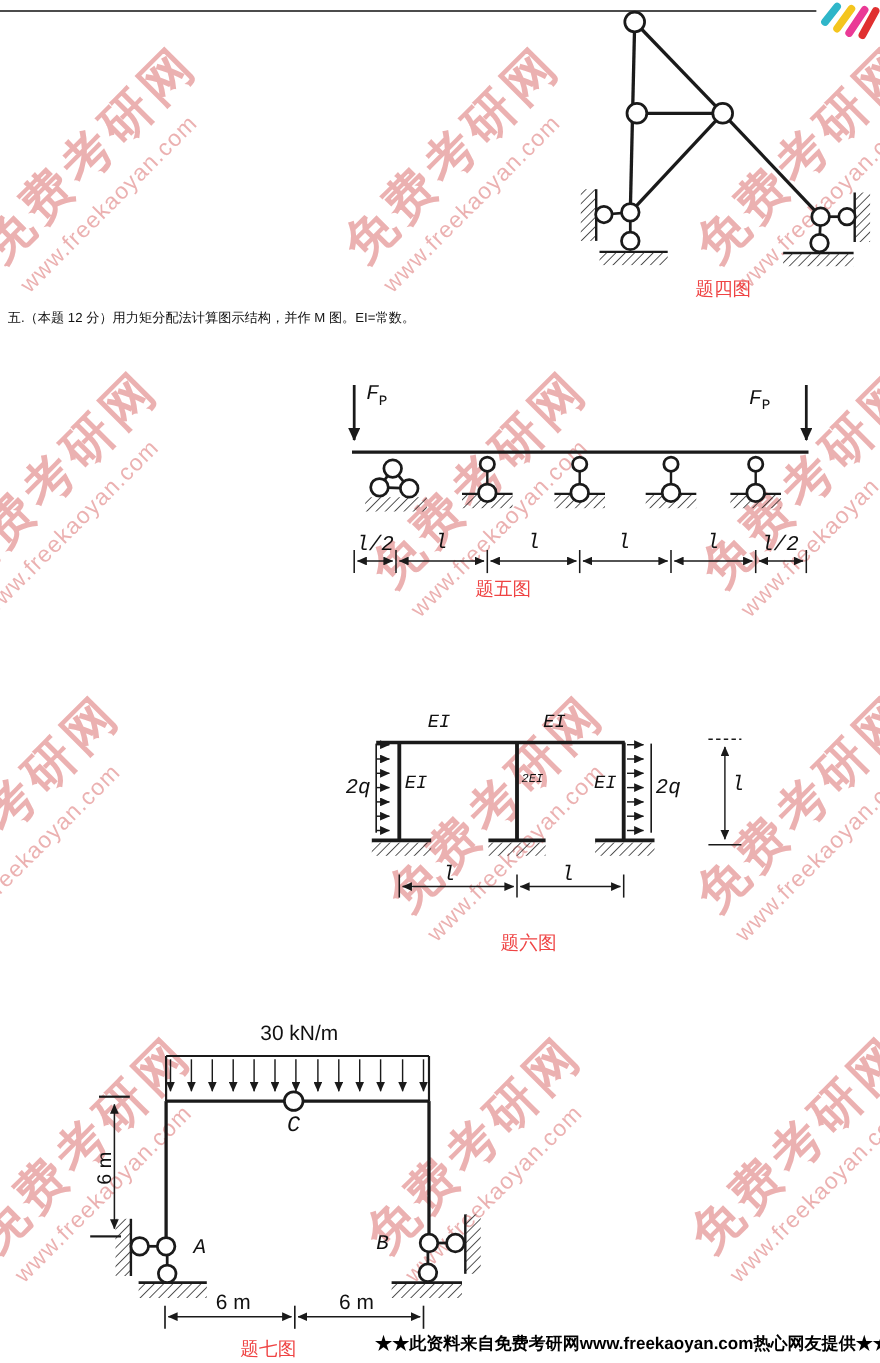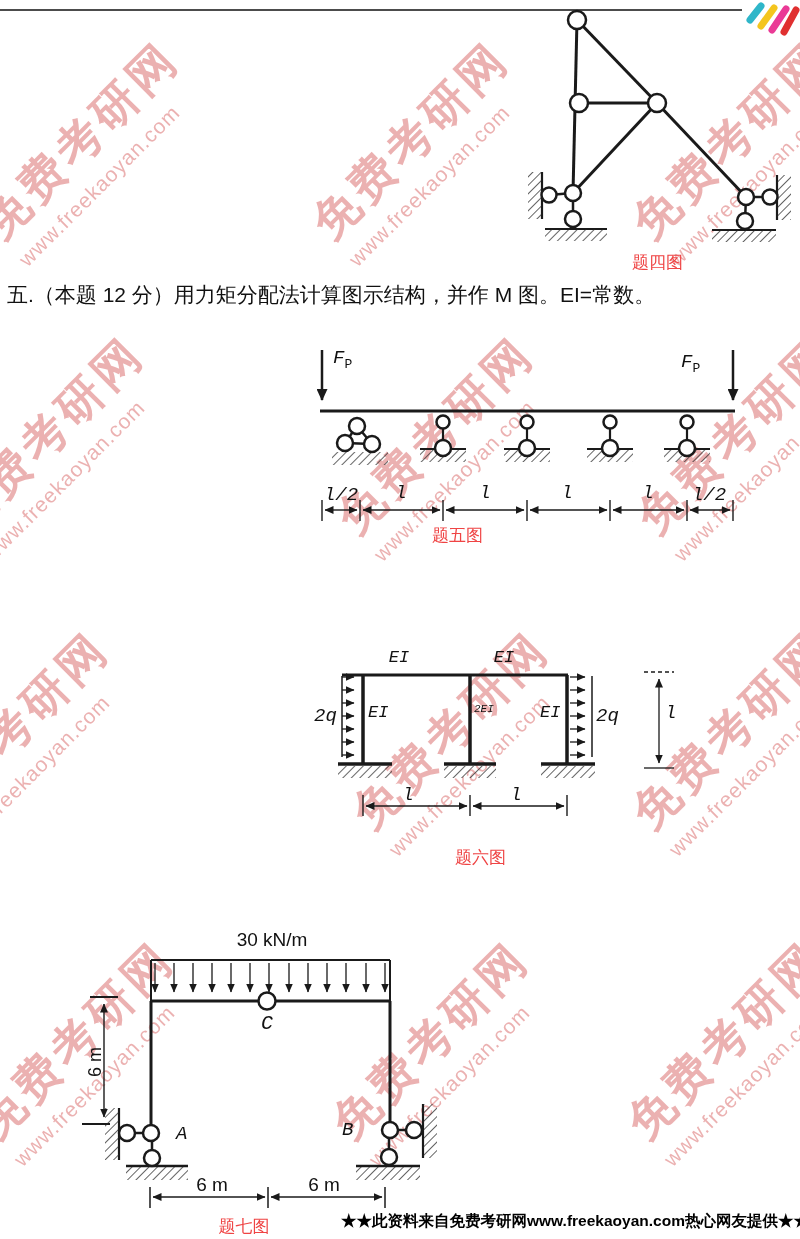--- a/index.html
+++ b/index.html
@@ -9,21 +9,21 @@
   .wm-tile{position:absolute;transform:translate(-50%,-50%) rotate(-45deg);
            white-space:nowrap;z-index:1;opacity:.5;pointer-events:none;text-align:left;}
   .wm-big{display:block;font-size:46px;font-weight:bold;letter-spacing:5px;
           font-family:"Liberation Sans",sans-serif;}
   .wm-small{display:block;font-size:21px;letter-spacing:1px;margin-top:2px;
             font-family:"Liberation Sans",sans-serif;}
   
   .diagrams{position:absolute;left:0;top:0;z-index:2;}
   
   .lbl{position:absolute;z-index:3;white-space:nowrap;}
-  .title{font-size:21px;color:#111;}
+  .title{font-size:12px;color:#111;}
   .caption{font-size:17px;color:#ef4444;text-align:center;}
   .math{font-family:Liberation Mono, monospace;font-style:italic;font-size:19px;color:#111;}
   .math sub{font-style:normal;font-size:13px;}
   .cx{transform:translateX(-50%);}
   .site-head{font-size:15px;font-weight:bold;text-decoration:underline;color:#000;}
   .footer-line{font-size:15.5px;font-weight:bold;color:#000;}
   .vrot{transform:translate(-50%,-50%) rotate(-90deg);}
   .logo{position:absolute;left:742px;top:0;z-index:4;}
 </style>
 </head>

